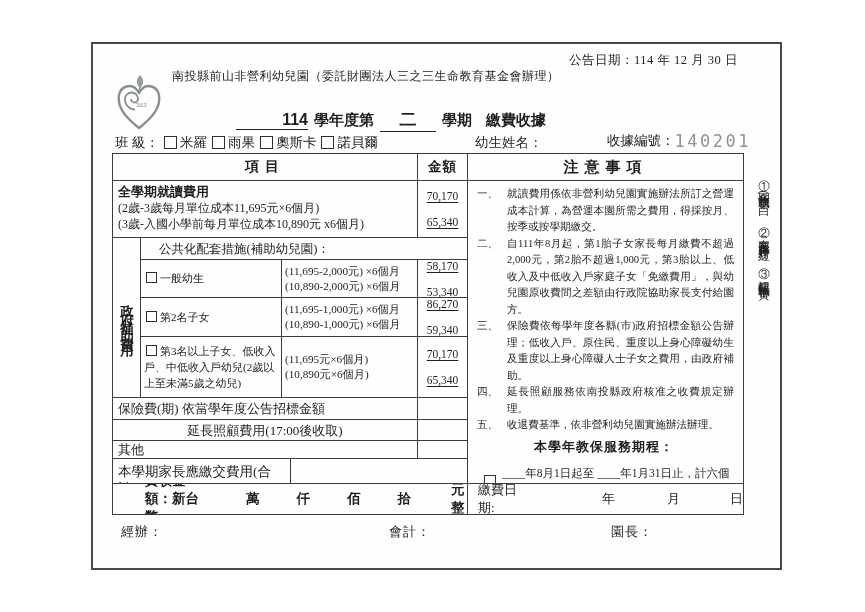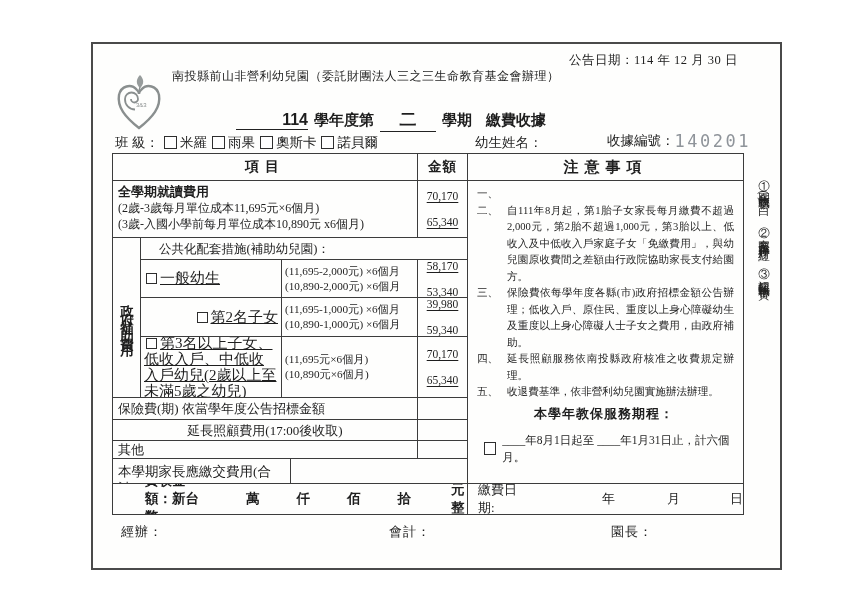--- a/index.html
+++ b/index.html
@@ -28,21 +28,21 @@
   .cell{position:absolute;border-right:1.3px solid #3c3c3c;border-bottom:1.3px solid #3c3c3c;
         box-sizing:border-box;overflow:hidden;}
   .center{display:flex;align-items:center;justify-content:center;}
   .vcol{display:flex;flex-direction:column;justify-content:center;}
   .hdr{font-size:14px;font-weight:700;letter-spacing:6px;}
   .item-text{font-size:13px;padding:2px 5px;line-height:17px;}
   .u{text-decoration:underline;text-underline-offset:2px;}
   .amt{font-size:11.5px;align-items:center;gap:14px;font-family:"Liberation Serif",serif;}
   .formula{font-size:11.2px;line-height:15px;padding-left:3px;}
   .gov-vert{writing-mode:vertical-rl;font-size:13.5px;font-weight:700;letter-spacing:8px;margin:auto;}
-  .sub-label{font-size:15px;line-height:15px;padding:2px 3px;text-decoration:underline;}
+  .sub-label{font-size:11px;line-height:15px;padding:2px 3px;}
   
   .notes-body{padding:5px 7px 0 4px;font-size:10.6px;line-height:16.5px;}
   .note-item{display:flex;}
   .note-num{flex:none;width:30px;padding-left:5px;}
   .note-text{flex:1;text-align:justify;padding-right:2px;}
   .sched-title{text-align:center;font-size:13px;letter-spacing:1px;margin:5px 0 10px;font-weight:600;}
   .cb-line{display:flex;align-items:center;gap:6px;font-size:11.5px;margin:9px 0 0 12px;}
   .received{display:flex;align-items:center;font-size:13.5px;font-weight:600;}
   .received .lbl{margin-left:32px;}
   .received .unit{margin-left:37px;}
@@ -121,29 +121,29 @@
   </div>
   <div class="cell vcol formula" style="left:169px;top:106px;width:136px;height:38px;">
     <div>(11,695-2,000元) ×6個月</div>
     <div>(10,890-2,000元) ×6個月</div>
   </div>
   <div class="cell vcol amt" style="left:305px;top:106px;width:50px;height:38px;">
     <span class="u">58,170</span>
     <span class="u">53,340</span>
   </div>
 
-  <div class="cell vcol sub-label" style="left:28px;top:144px;width:141px;height:39px;text-align:right;">
+  <div class="cell vcol sub-label" style="left:28px;top:144px;width:141px;height:39px;">
     <div><span class="cb" style="margin-left:2px;"></span><span>第2名子女</span></div>
   </div>
   <div class="cell vcol formula" style="left:169px;top:144px;width:136px;height:39px;">
     <div>(11,695-1,000元) ×6個月</div>
     <div>(10,890-1,000元) ×6個月</div>
   </div>
   <div class="cell vcol amt" style="left:305px;top:144px;width:50px;height:39px;">
-    <span class="u">39,980</span>
+    <span class="u">86,270</span>
     <span class="u">59,340</span>
   </div>
 
   <div class="cell vcol sub-label" style="left:28px;top:183px;width:141px;height:61px;line-height:16px;">
     <div><span class="cb" style="margin-left:2px;"></span><span>第3名以上子女、低收入戶、中低收入戶幼兒(2歲以上至未滿5歲之幼兒)</span></div>
   </div>
   <div class="cell vcol formula" style="left:169px;top:183px;width:136px;height:61px;">
     <div>(11,695元×6個月)</div>
     <div>(10,890元×6個月)</div>
   </div>
@@ -169,20 +169,21 @@
     <span class="unit">萬</span>
     <span class="unit">仟</span>
     <span class="unit">佰</span>
     <span class="unit">拾</span>
     <span class="tail">元整</span>
   </div>
 
   <div class="cell notes-body" style="left:355px;top:27px;width:276px;height:303px;">
     <div class="note-item">
       <span class="note-num">一、</span>
+      <span class="note-text">就讀費用係依非營利幼兒園實施辦法所訂之營運成本計算，為營運本園所需之費用，得採按月、按季或按學期繳交。</span>
     </div>
     <div class="note-item">
       <span class="note-num">二、</span>
       <span class="note-text">自111年8月起，第1胎子女家長每月繳費不超過2,000元，第2胎不超過1,000元，第3胎以上、低收入及中低收入戶家庭子女「免繳費用」，與幼兒園原收費間之差額由行政院協助家長支付給園方。</span>
     </div>
     <div class="note-item">
       <span class="note-num">三、</span>
       <span class="note-text">保險費依每學年度各縣(市)政府招標金額公告辦理；低收入戶、原住民、重度以上身心障礙幼生及重度以上身心障礙人士子女之費用，由政府補助。</span>
     </div>
     <div class="note-item">

